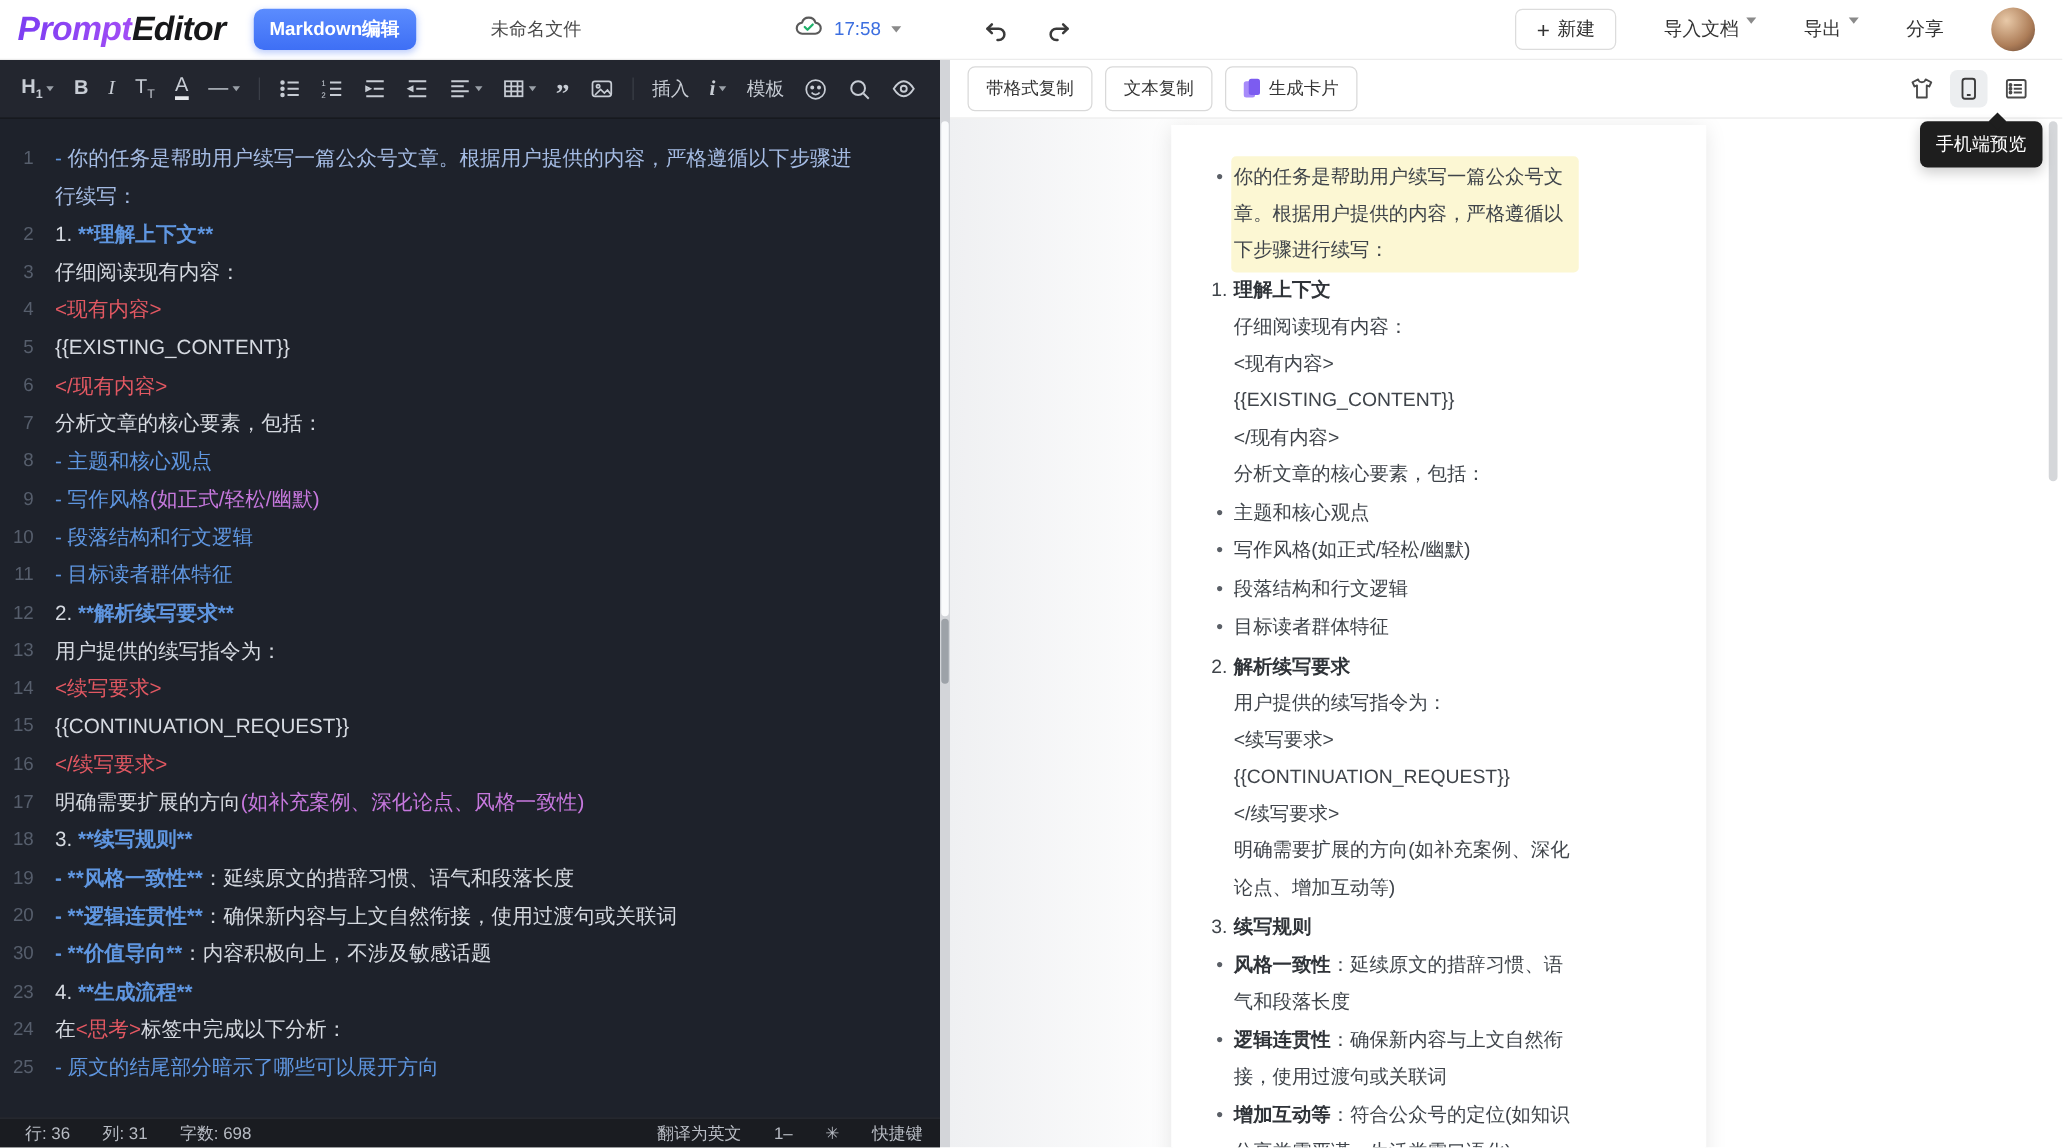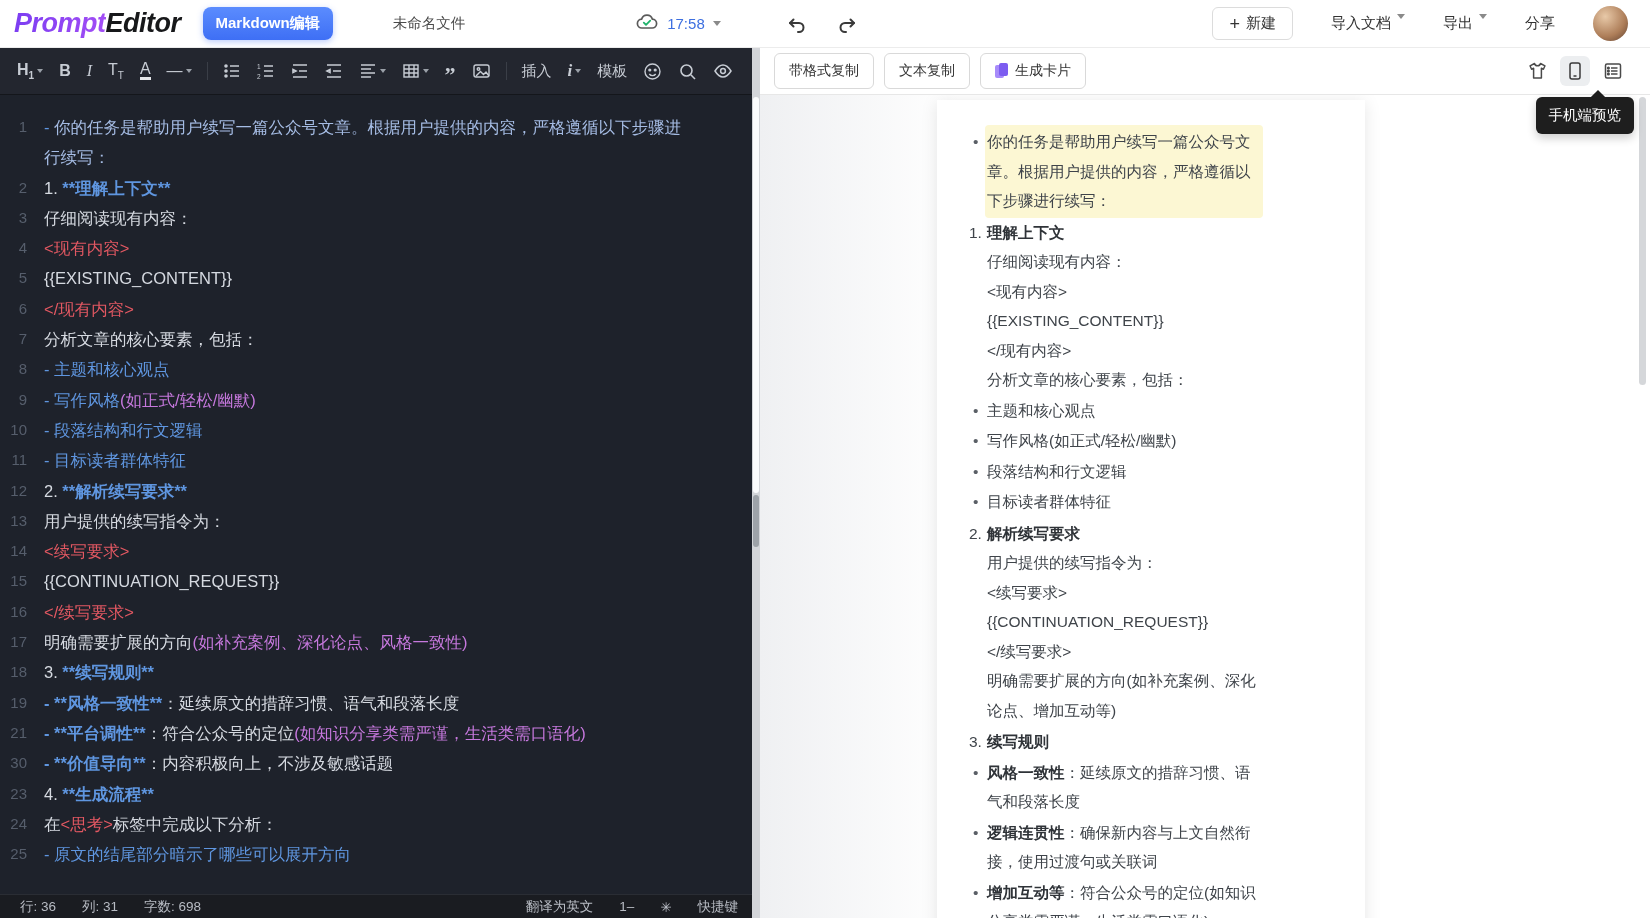--- a/index.html
+++ b/index.html
@@ -349,22 +349,22 @@
           </div>
           <div class="ed-row">
             <span class="ed-ln">18</span>
             <div class="ed-code"><span class="c-d">3. </span><span class="c-b bold">**续写规则**</span></div>
           </div>
           <div class="ed-row">
             <span class="ed-ln">19</span>
             <div class="ed-code"><span class="c-b bold">- **风格一致性**</span><span class="c-d">：延续原文的措辞习惯、语气和段落长度</span></div>
           </div>
           <div class="ed-row">
-            <span class="ed-ln">21</span>
-            <div class="ed-code"><span class="c-b bold">- **平台调性**</span><span class="c-d">：符合公众号的定位</span><span class="c-p">(如知识分享类需严谨，生活类需口语化)</span></div>
+            <span class="ed-ln">20</span>
+            <div class="ed-code"><span class="c-b bold">- **逻辑连贯性**</span><span class="c-d">：确保新内容与上文自然衔接，使用过渡句或关联词</span></div>
           </div>
           <div class="ed-row">
             <span class="ed-ln">30</span>
             <div class="ed-code"><span class="c-b bold">- **价值导向**</span><span class="c-d">：内容积极向上，不涉及敏感话题</span></div>
           </div>
           <div class="ed-row">
             <span class="ed-ln">23</span>
             <div class="ed-code"><span class="c-d">4. </span><span class="c-b bold">**生成流程**</span></div>
           </div>
           <div class="ed-row">

